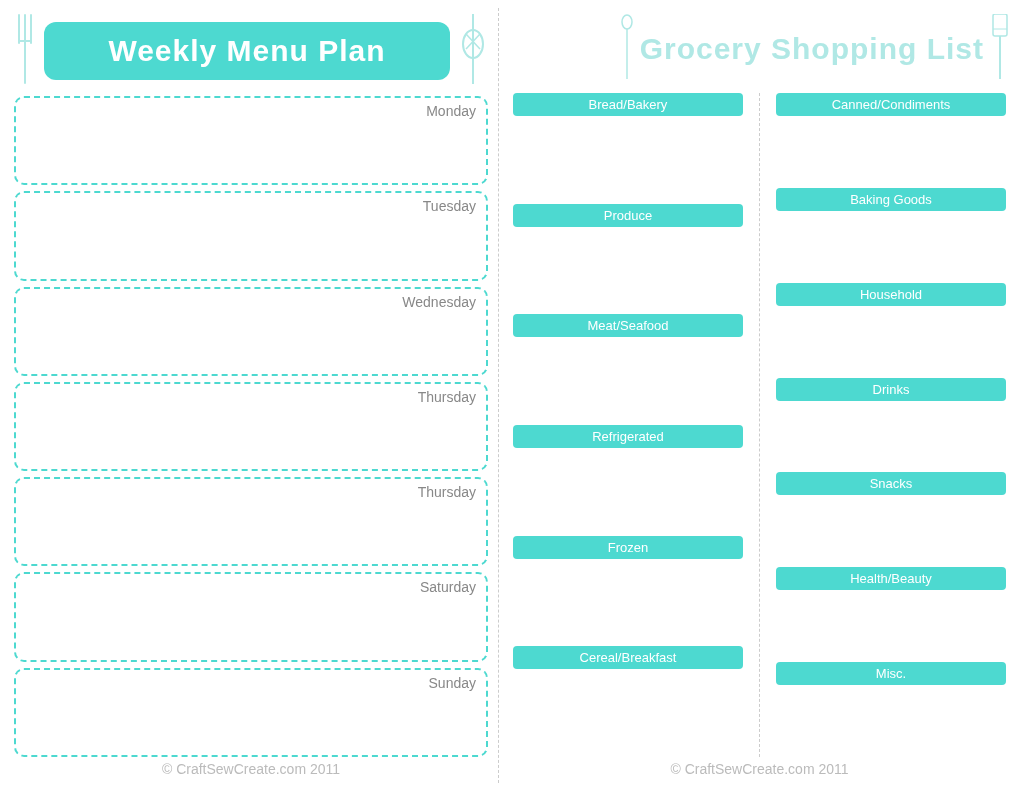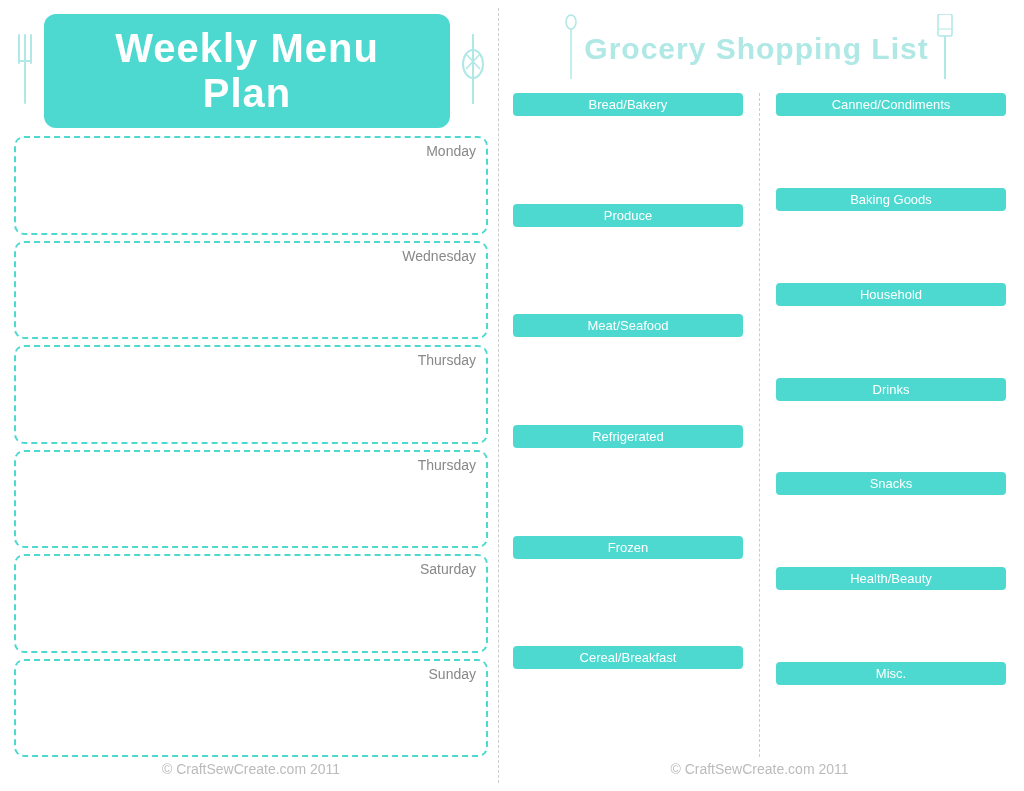--- a/index.html
+++ b/index.html
@@ -42,21 +42,21 @@
     .weekly-menu-title-box {
       background: #4dd9d0;
       border-radius: 12px;
       padding: 12px 28px;
       text-align: center;
       flex: 1;
     }
 
     .weekly-menu-title-box span {
       color: white;
-      font-size: 40px;
+      font-size: 30px;
       font-weight: bold;
       letter-spacing: 1px;
     }
 
     .day-boxes {
       display: flex;
       flex-direction: column;
       gap: 6px;
       flex: 1;
     }
@@ -90,21 +90,21 @@
       flex: 1;
       display: flex;
       flex-direction: column;
       padding: 6px 6px 6px 10px;
       border-left: 1px dashed #ccc;
     }
 
     .header-right {
       display: flex;
       align-items: center;
-      justify-content: center;
+      justify-content: flex-end;
       margin-bottom: 10px;
       gap: 6px;
     }
 
     .grocery-title {
       color: #b0e8e5;
       font-size: 30px;
       font-weight: bold;
       letter-spacing: 1px;
       text-align: center;
@@ -189,20 +189,23 @@
         </svg>
       </div>
     </div>
 
     <div class="day-boxes">
 
     <div class="day-box">
           <div class="day-label">Monday</div>
         </div>
         <div class="day-box">
+          <div class="day-label">Tuesday</div>
+        </div>
+        <div class="day-box">
           <div class="day-label">Wednesday</div>
         </div>
         <div class="day-box">
           <div class="day-label">Thursday</div>
         </div>
         <div class="day-box">
           <div class="day-label">Thursday</div>
         </div>
         <div class="day-box">
           <div class="day-label">Saturday</div>

